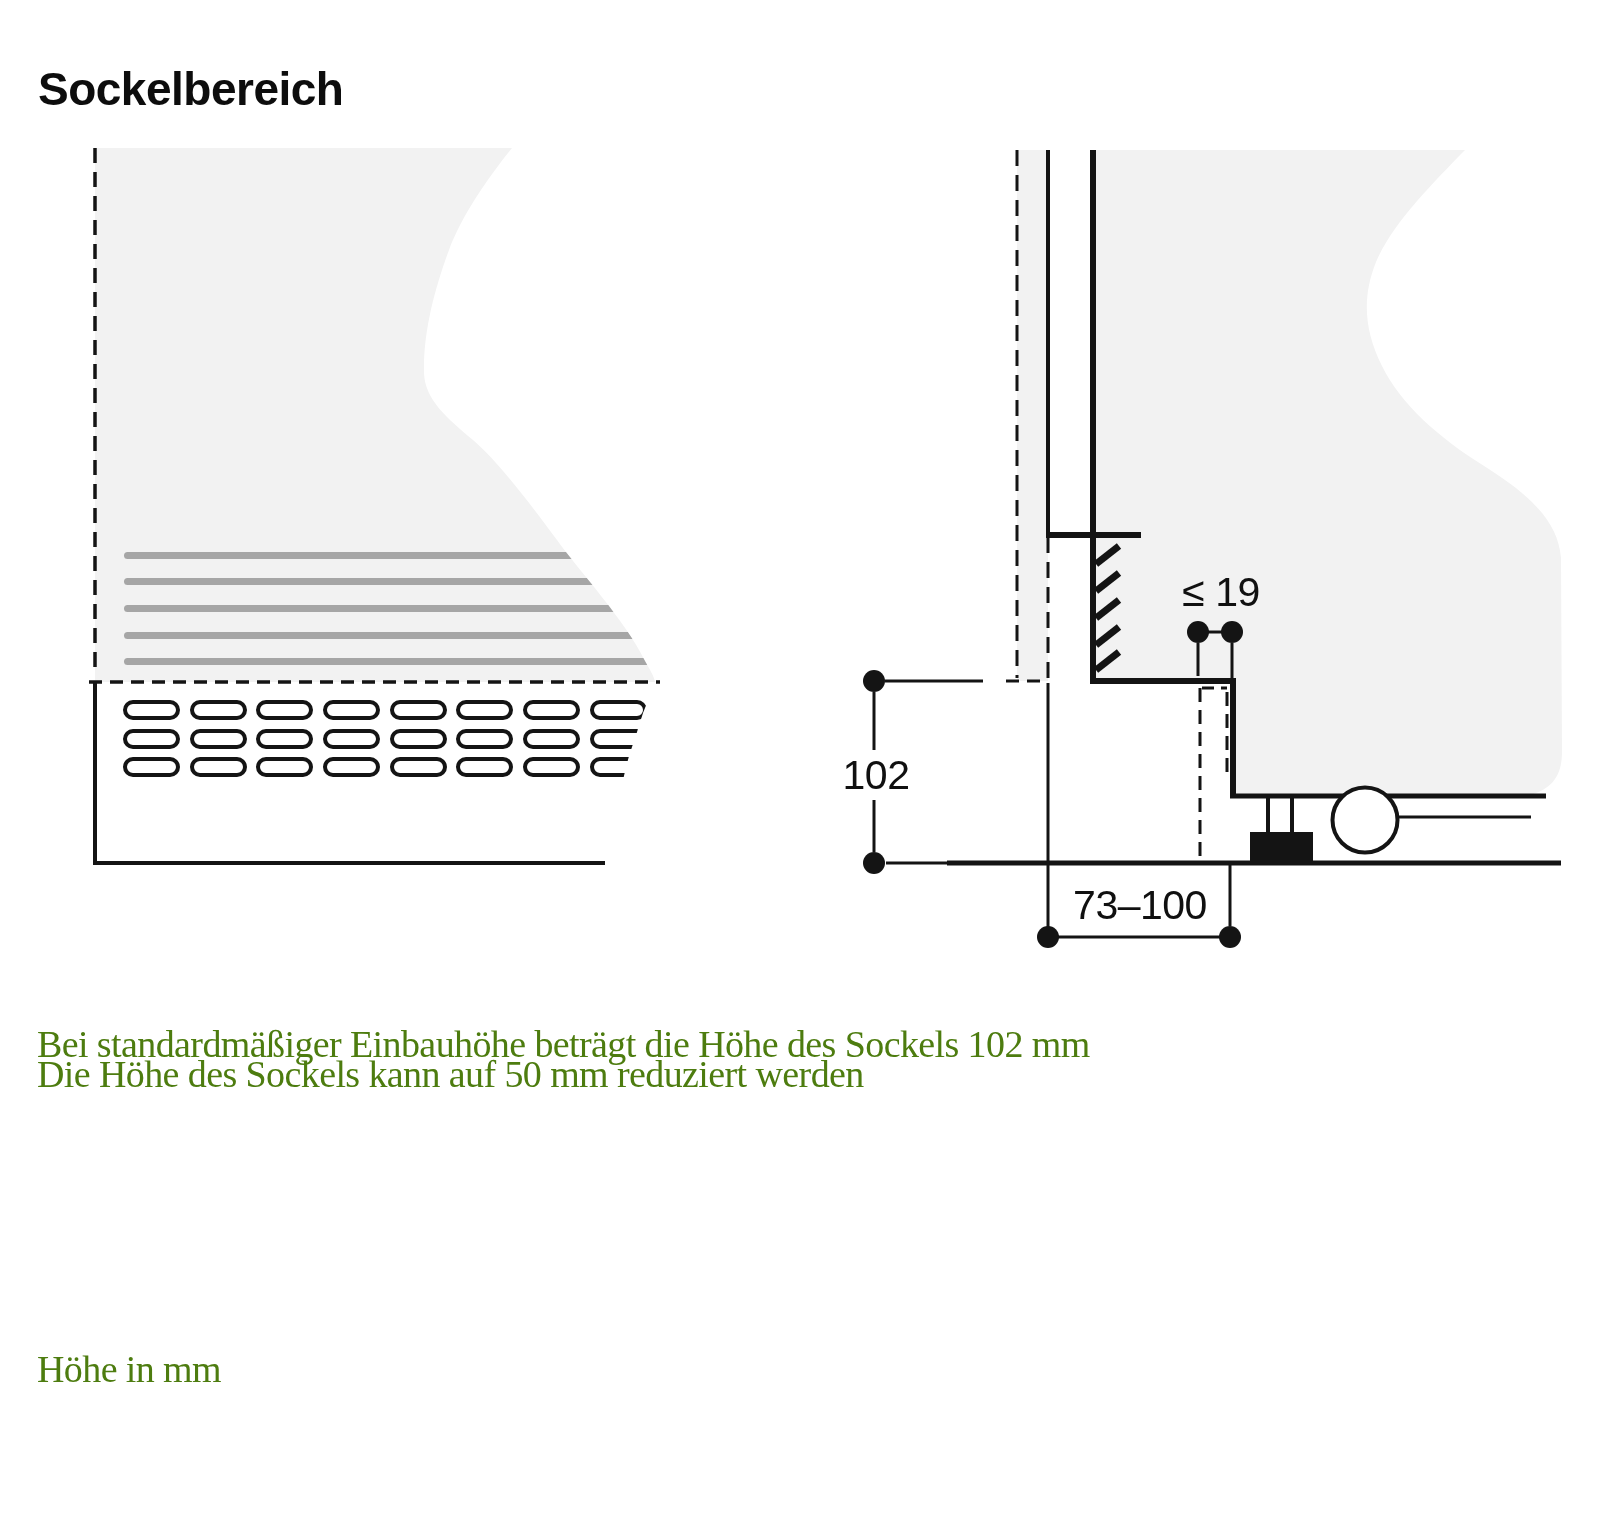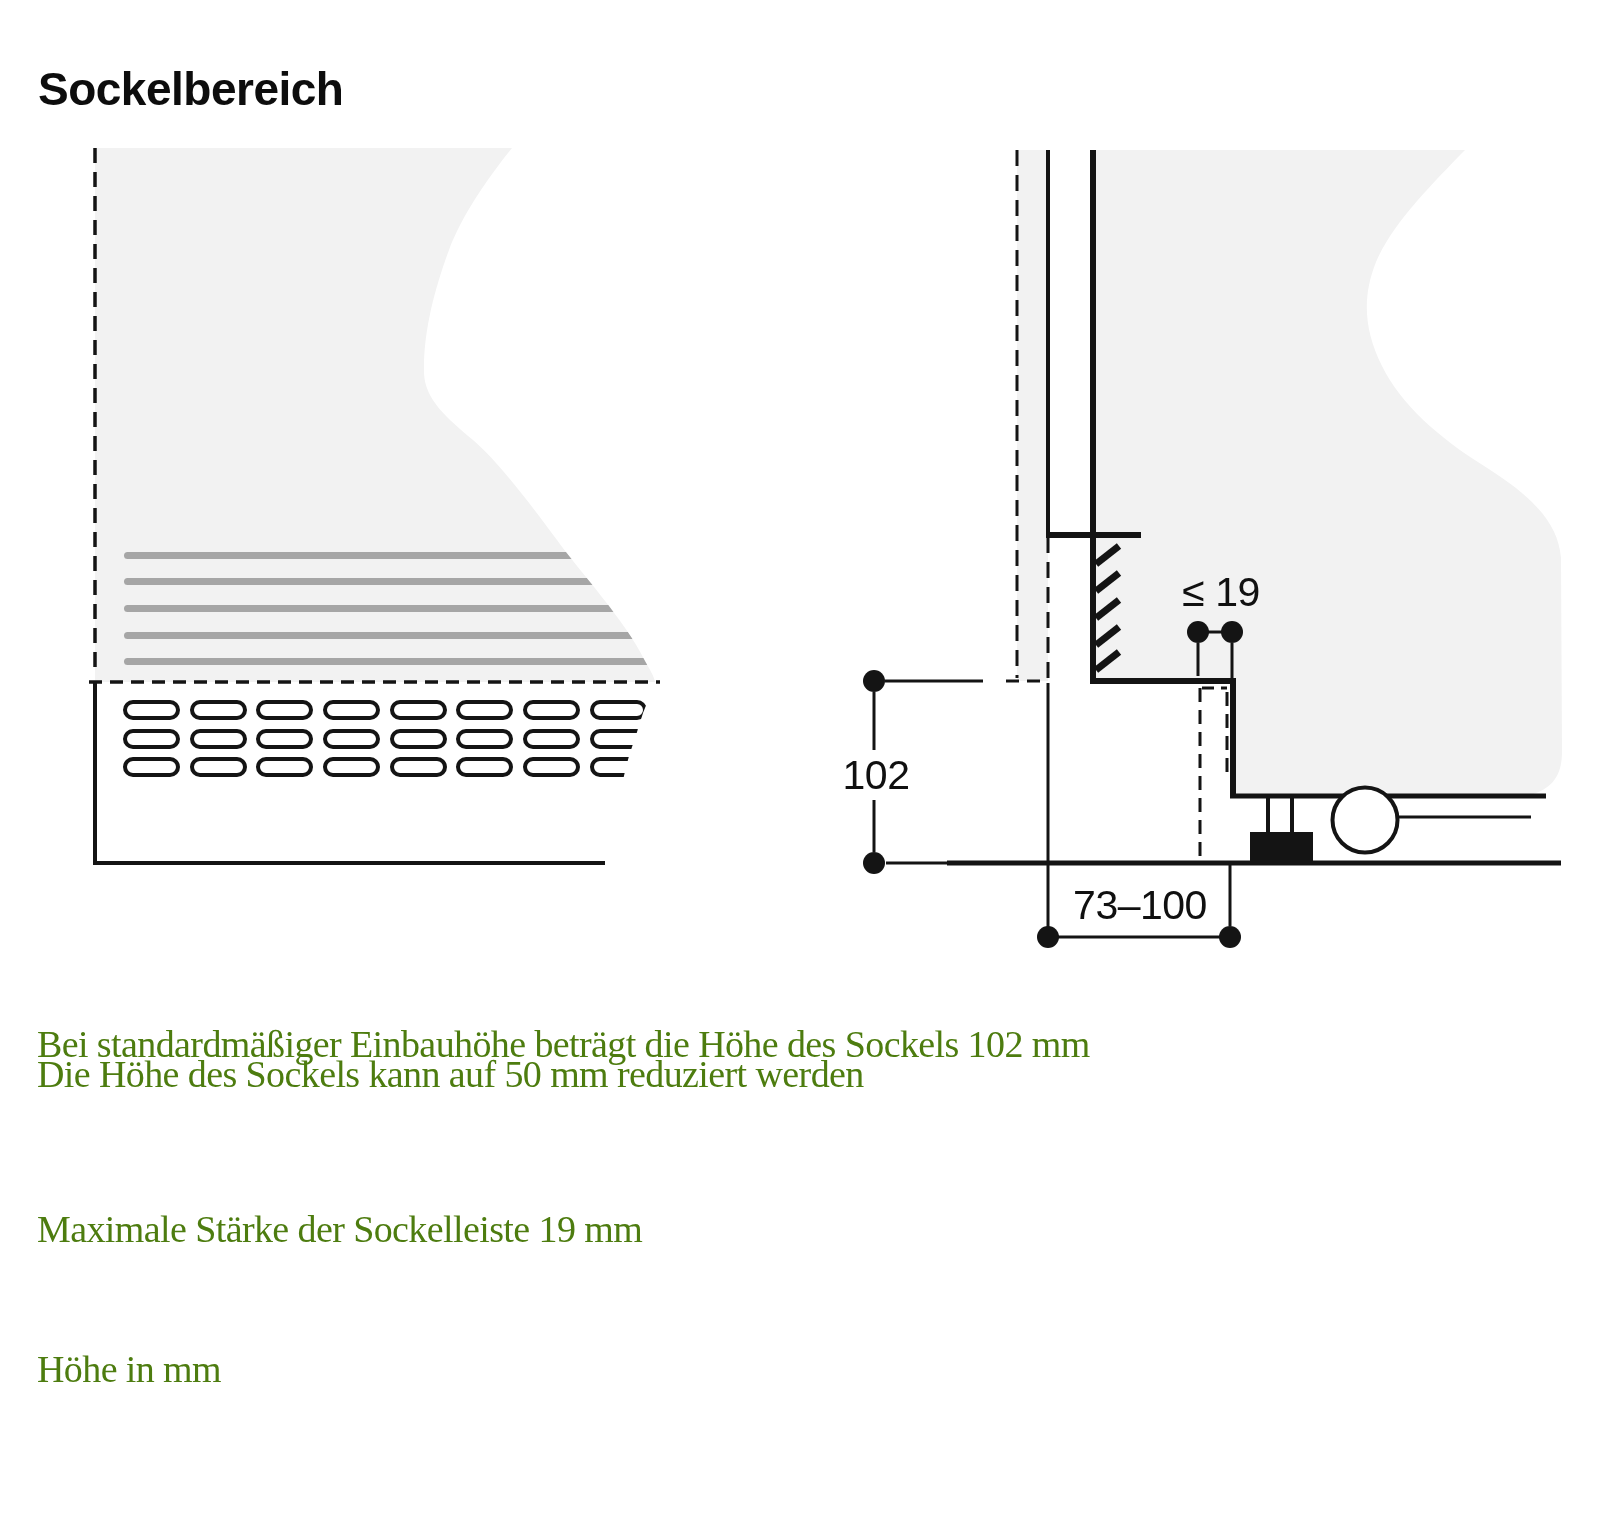--- a/index.html
+++ b/index.html
@@ -201,16 +201,15 @@
         <circle cx="1230" cy="937" r="11" fill="#141414"></circle>
         <line x1="1048" y1="937" x2="1230" y2="937" stroke="#141414" stroke-width="3"></line>
         <line x1="1230" y1="864" x2="1230" y2="926" stroke="#141414" stroke-width="3"></line>
         <text class="dim-label" x="1140" y="919" text-anchor="middle">73–100</text>
       </g>
     </g>
   </svg>
 
   <div class="note note-1">Bei standardmäßiger Einbauhöhe beträgt die Höhe des Sockels 102 mm</div>
   <div class="note note-2">Die Höhe des Sockels kann auf 50 mm reduziert werden</div>
-  <div class="note note-3">Maximale Stärke der Sockelleiste 19 mm</div>
   <div class="note note-units">Höhe in mm</div>
 
 </div>
 
 </body></html>

